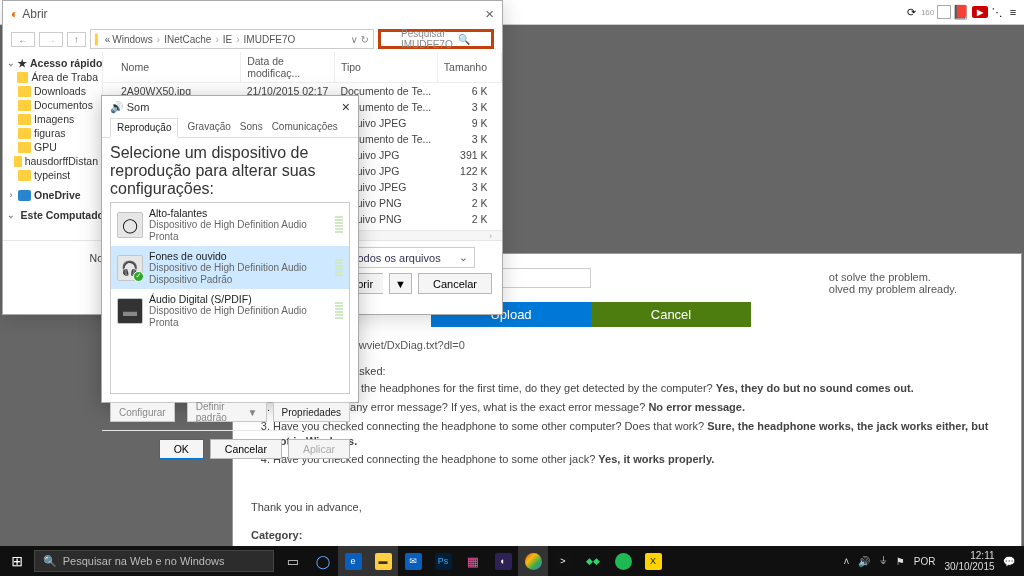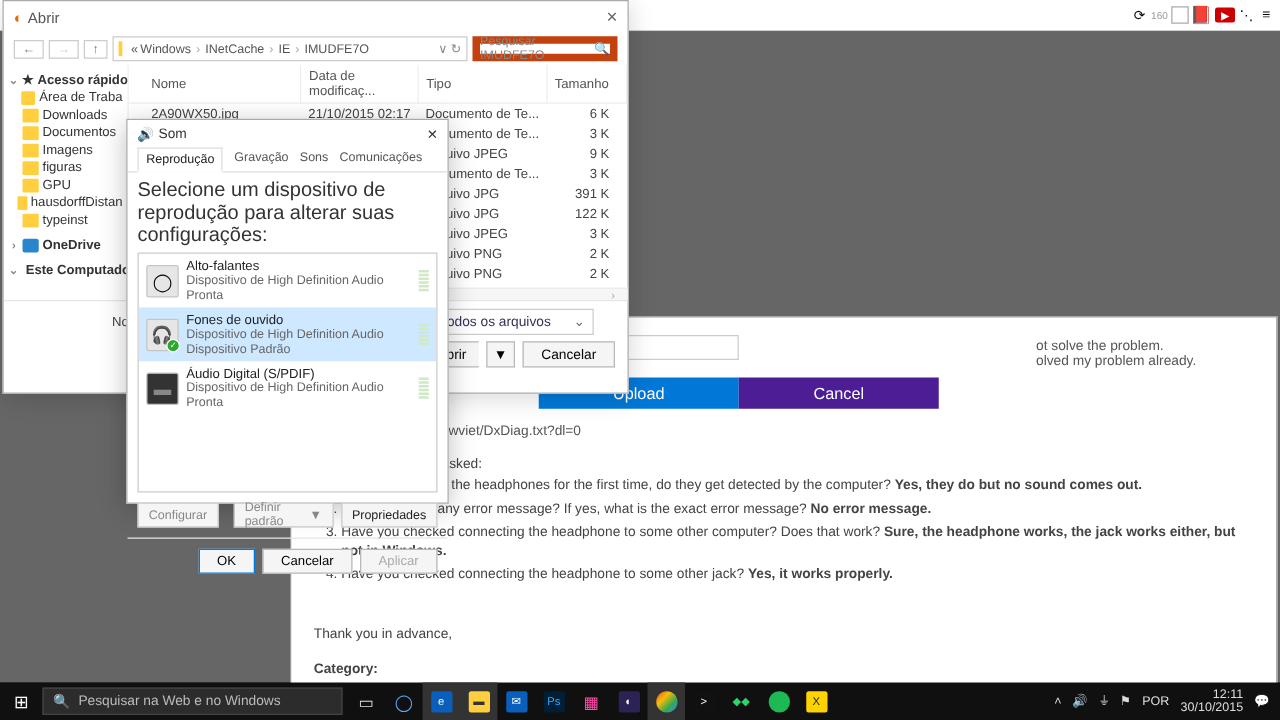--- a/index.html
+++ b/index.html
@@ -11,38 +11,38 @@
 .browser-chrome .square { width:14px; height:14px; background:#fff; border:1px solid #aaa; }
 .browser-chrome .icon-sq { width:14px; height:14px; display:flex; align-items:center; justify-content:center; font-size:11px; }
 .yt { background:#c00; color:#fff; font-weight:bold; font-size:8px; width:16px; height:12px; border-radius:2px; display:flex; align-items:center; justify-content:center; }
 .book { font-size:14px; color:#f90; }
 
 
 .page-body { position:absolute; top:25px; left:0; right:0; bottom:30px; background:#666; }
 .forum-panel { position:absolute; right:2px; top:228px; width:790px; background:#fff; border:1px solid #999; padding:14px 18px; }
 .forum-panel .btn-bar { display:flex; gap:0; margin:4px 0 12px 0; }
 .forum-panel .upload { flex:1; background:#0078d7; color:#fff; text-align:center; padding:5px; font-size:13px; max-width:160px; margin-left:180px;}
-.forum-panel .cancel { flex:1; background:#4c1d95; color:#fff; text-align:center; padding:5px; font-size:13px; max-width:160px; }
+.forum-panel .cancel { flex:1; background:#4d7c0f; color:#fff; text-align:center; padding:5px; font-size:13px; max-width:160px; }
 .forum-panel .link { color:#555; font-size:11px; margin-top:8px; }
 .forum-panel .asked { margin-top:14px; color:#444; }
 .forum-panel ol { margin:4px 0 0 22px; color:#444; }
 .forum-panel ol li { margin-bottom:4px; line-height:1.35; font-size:11px; }
 .forum-panel .thanks { margin-top:34px; color:#444; }
 .forum-panel .cat { margin-top:16px; color:#444;font-weight:bold; }
 .forum-panel b { font-weight:600; }
 
 
 .open-dlg { position:absolute; left:2px; top:0; width:501px; height:315px; background:#fff; border:1px solid #aaa; box-shadow:2px 4px 18px rgba(0,0,0,.15); }
 .open-title { display:flex; align-items:center; padding:4px 8px; font-size:12px; color:#555; }
 .open-title .spacer { flex:1; }
 .open-crumbs { display:flex; align-items:center; padding:3px 8px; gap:4px; }
 .open-crumbs .arrow-box { border:1px solid #ccc; padding:1px 6px; font-size:10px; color:#777; }
 .open-crumbs .crumb-bar { flex:1; border:1px solid #ccc; height:20px; display:flex; align-items:center; padding:0 4px; font-size:10px; color:#555; gap:2px; }
 .open-crumbs .crumb-bar span.sep { color:#aaa; margin:0 2px; }
-.open-crumbs .search { width:116px; border:6px solid #c2410c; height:20px; font-size:10px; color:#888; padding:0 0; display:flex; align-items:center; justify-content:space-between;}
+.open-crumbs .search { width:116px; border:3px solid #c2410c; height:20px; font-size:10px; color:#888; padding:0 20px; display:flex; align-items:center; justify-content:space-between;}
 .open-toolbar { display:flex; align-items:center; padding:3px 10px; font-size:11px; color:#147; border-bottom:1px solid #e6e6e6; }
 .open-toolbar .r { margin-left:auto; display:flex; gap:10px; align-items:center; color:#147;}
 .open-body { display:flex; height:188px; }
 .open-nav { width:100px; border-right:1px solid #eee; padding:4px 2px; overflow:hidden; }
 .nav-item { display:flex; align-items:center; gap:3px; padding:1px 2px; font-size:10.5px; color:#333; white-space:nowrap; }
 .nav-item .chev { color:#888; font-size:9px; width:8px; text-align:center; }
 .nav-item .fi { width:13px; height:11px; background:#ffcf40; border-radius:1px; }
 .nav-item .cl { width:13px; height:11px; background:#2986cc; border-radius:2px; }
 .nav-item .pc { width:13px; height:11px; background:#888; }
 .nav-item.bold { font-weight:600; }

